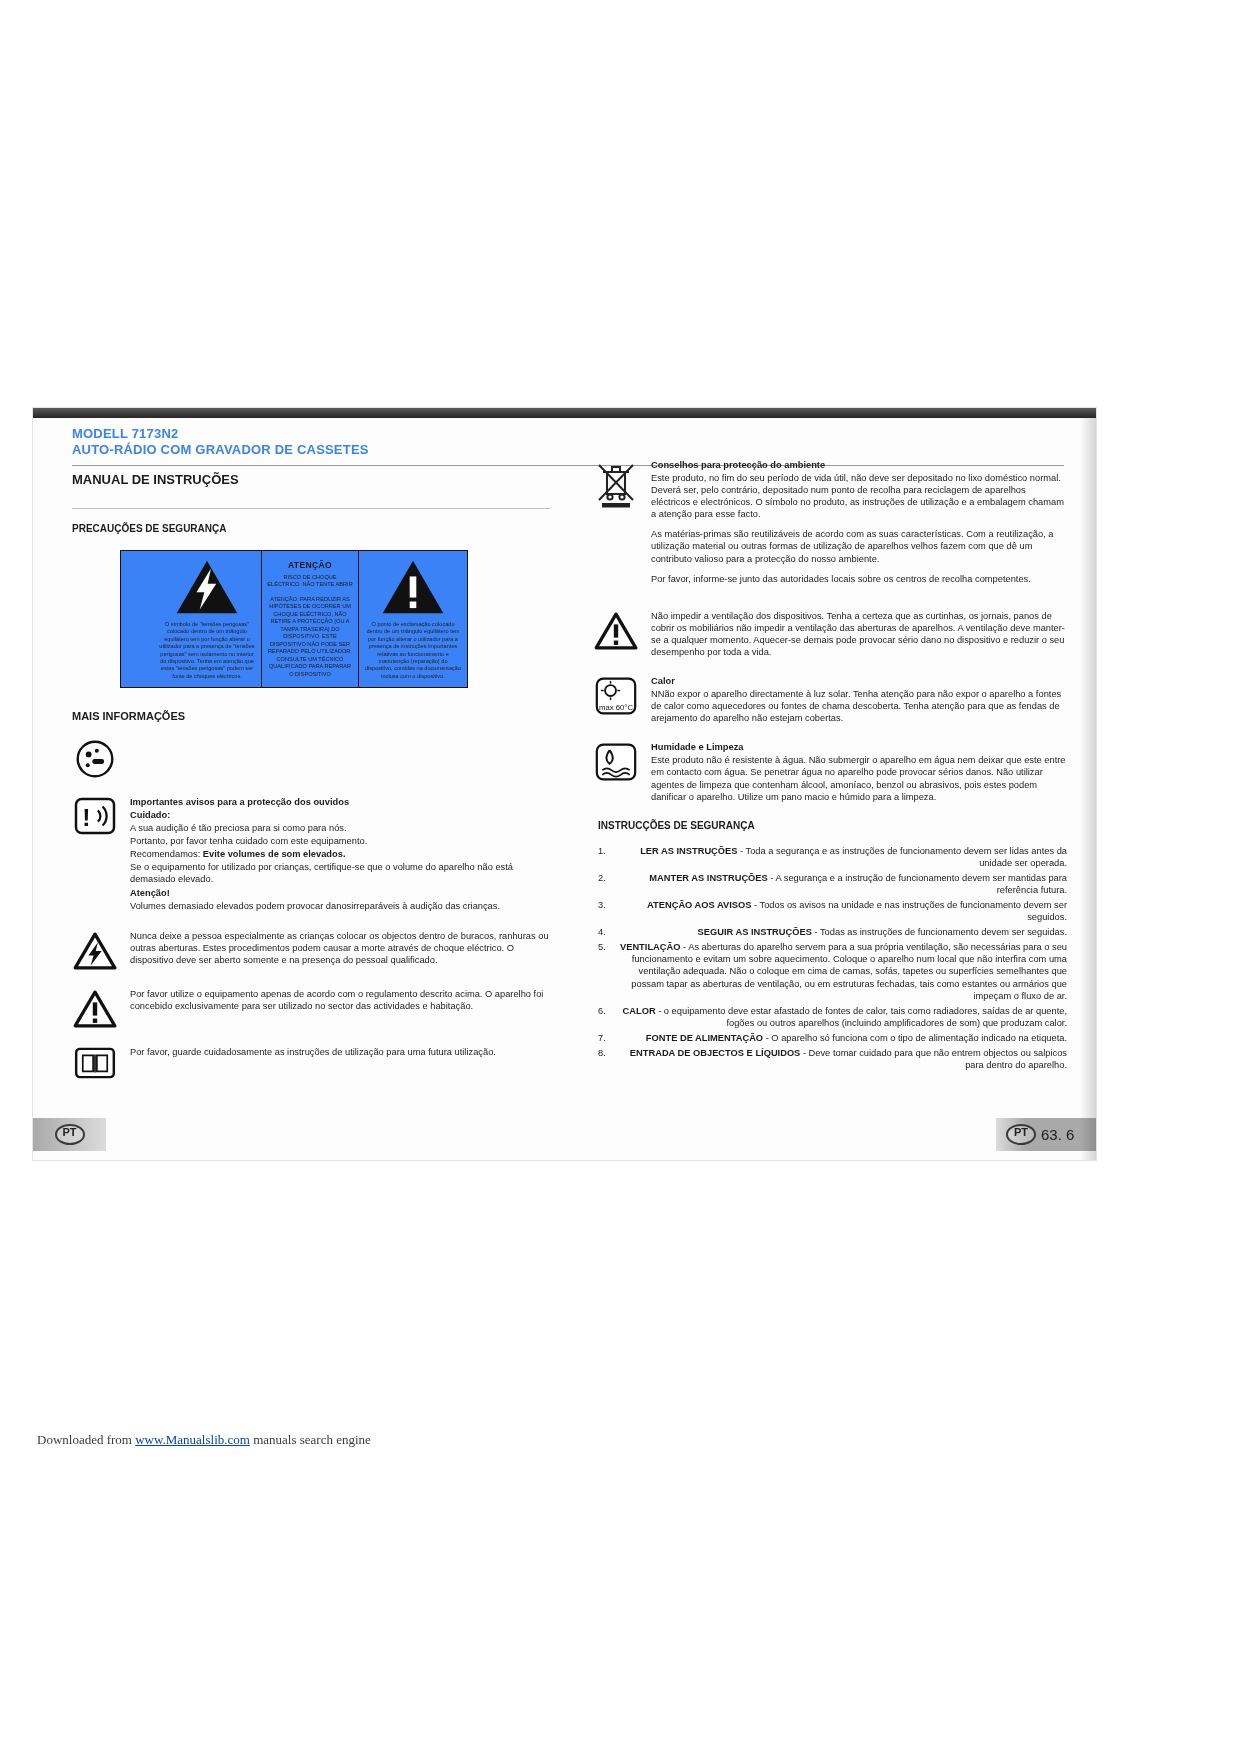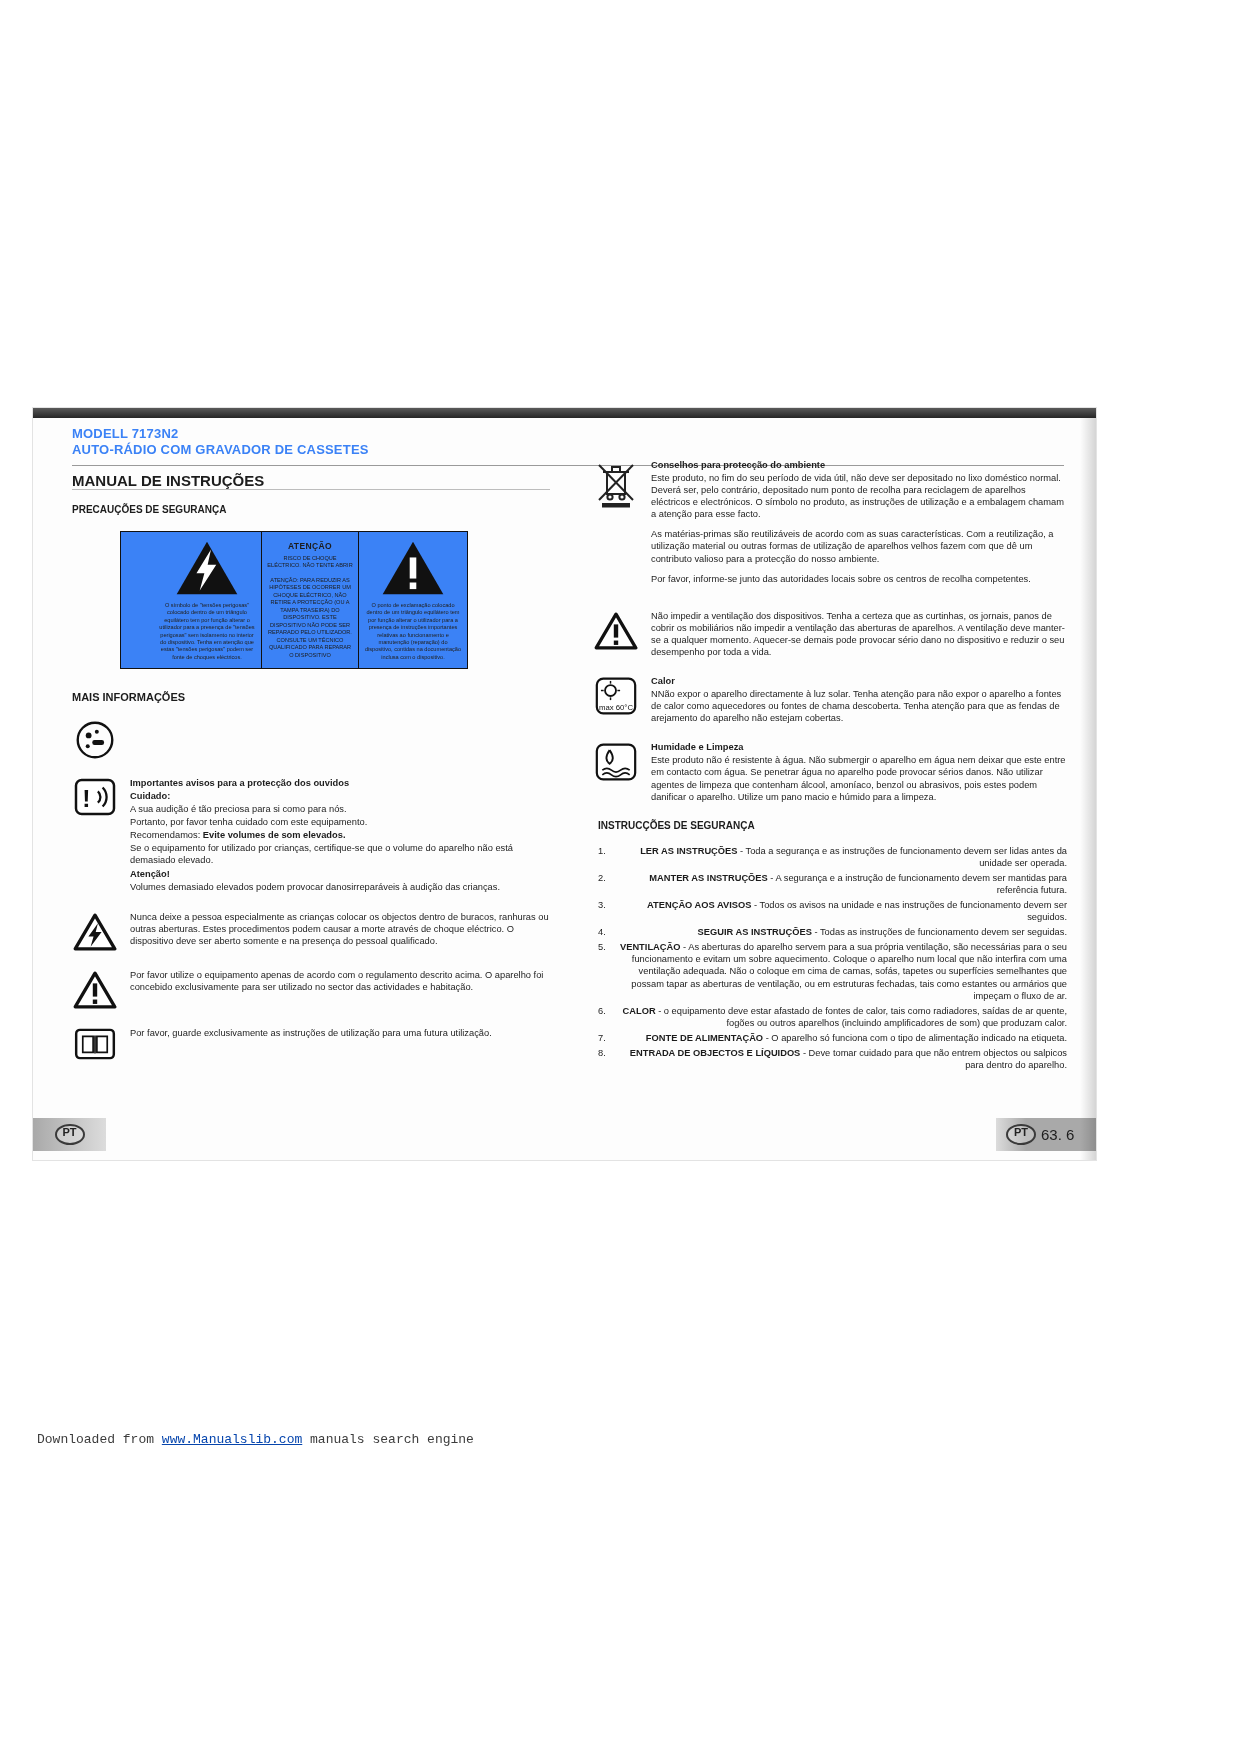--- a/index.html
+++ b/index.html
@@ -23,21 +23,21 @@
     background:linear-gradient(to right, rgba(0,0,0,0), rgba(0,0,0,0.16));
     pointer-events:none;
   }
   .doc-header { position:absolute; left:39px; top:18px; }
   .doc-title { font-size:13px; font-weight:bold; letter-spacing:.2px; line-height:1.25; color:#3b82f6; }
   .header-rule { position:absolute; left:39px; top:57px; width:992px; border-top:1px solid #9a9a9a; }
 
   .col-left  { position:absolute; left:39px;  top:64px; width:478px; }
   .col-right { position:absolute; left:560px; top:51px; width:474px; }
 
-  .manual-title { font-size:15px; font-weight:bold; border-bottom:1px solid #bdbdbd; padding-bottom:0; margin-bottom:14px; }
+  .manual-title { font-size:13px; font-weight:bold; border-bottom:1px solid #bdbdbd; padding-bottom:21px; margin-bottom:14px; }
   .section-title { font-size:10px; font-weight:bold; margin-bottom:16px; }
 
   .warning-box {
     margin:0 0 22px 48px; width:348px; border:1.5px solid #111;
     display:flex; background:#3b82f6;padding-left:32px;
   }
   .wb-cell { padding:7px 5px; text-align:center; }
   .wb-side { flex:0 0 108px; display:flex; flex-direction:column; align-items:center; gap:5px; }
   .wb-center { flex:1; border-left:1.5px solid #111; border-right:1.5px solid #111; padding-top:9px; }
   .wb-title { font-size:8.5px; font-weight:bold; letter-spacing:.4px; margin-bottom:4px; }
@@ -68,21 +68,21 @@
                background:linear-gradient(to left,#a9a9a9 70%,#dcdcdc); }
   .pt-badge {
     width:30px; height:21px; border:2.5px solid #3a3a3a; border-radius:50%;
     display:flex; align-items:flex-start; justify-content:center;
     font-size:11px; font-weight:bold; color:#222; background:rgba(255,255,255,.25);
   }
   .page-num { font-size:15px; color:#1d1d1d; }
 
   .footer-line {
     position:absolute; left:37px; top:1432px;
-    font-family:Liberation Mono, monospace; font-size:13px; color:#3c3c3c;
+    font-family:Liberation Serif, serif; font-size:13px; color:#3c3c3c;
   }
   .footer-line a { color:#0645ad; text-decoration:underline; }
 
   svg { display:block; }
 </style>
 </head>
 <body>
 
 <div class="doc">
   <div class="doc-topbar"></div>
@@ -182,21 +182,21 @@
 
     <div class="info-item">
       <div class="info-icon">
         <svg width="42" height="32" viewBox="0 0 44 34">
           <rect x="2" y="2" width="40" height="30" rx="4" fill="#fff" stroke="#111" stroke-width="2.6"></rect>
           <path d="M9 9 h11 v17 h-11 z" fill="#fff" stroke="#111" stroke-width="1.8"></path>
           <path d="M24 9 h11 v17 h-11 z" fill="#fff" stroke="#111" stroke-width="1.8"></path>
           <line x1="22" y1="8" x2="22" y2="27" stroke="#111" stroke-width="1.8"></line>
         </svg>
       </div>
-      <div class="info-text">Por favor, guarde exclusivamente as instruções de utilização para uma futura utilização.</div>
+      <div class="info-text">Por favor, guarde cuidadosamente as instruções de utilização para uma futura utilização.</div>
     </div>
   </div>
 
   <div class="col-right">
 
     <div class="info-item">
       <div class="info-icon">
         <svg width="40" height="48" viewBox="0 0 40 48">
           <g fill="none" stroke="#222" stroke-width="2">
             <rect x="11" y="12" width="18" height="22"></rect>

